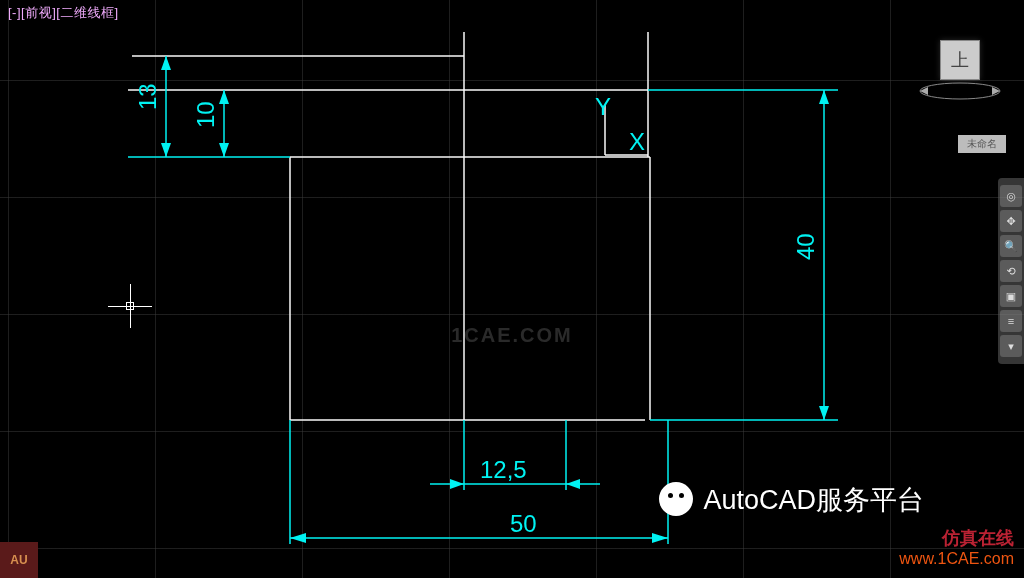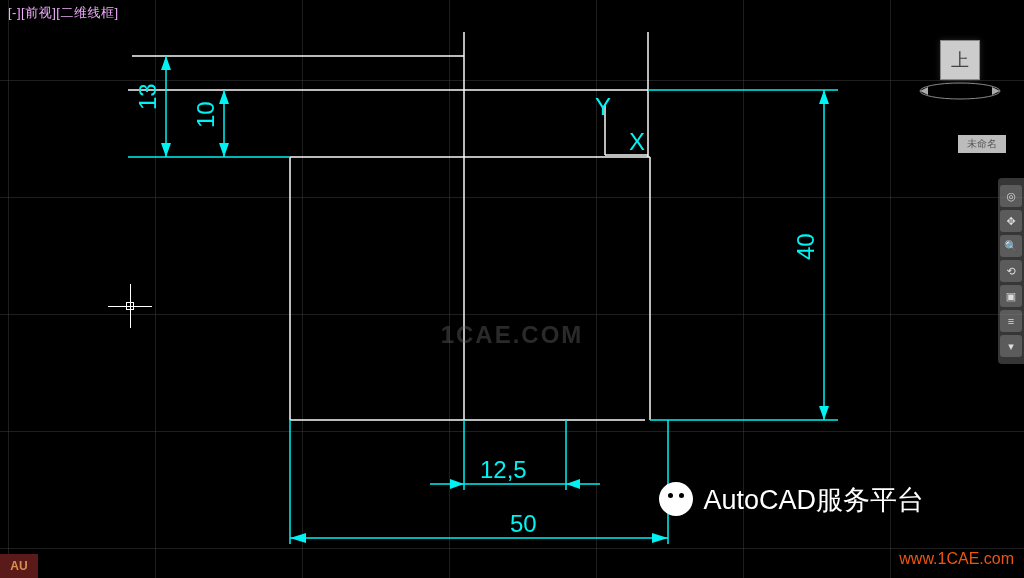--- a/index.html
+++ b/index.html
@@ -30,21 +30,21 @@
       left: 8px;
       color: #f0abfc;
       font-size: 13px;
       letter-spacing: 0.5px;
     }
     .watermark-center {
       position: absolute;
       top: 58%;
       left: 50%;
       transform: translate(-50%, -50%);
-      font-size: 24px;
+      font-size: 20px;
       font-weight: bold;
       color: rgba(120,120,120,0.35);
       letter-spacing: 2px;
       pointer-events: none;
       font-family: Arial, sans-serif;
     }
     .wm-bottom-right {
       position: absolute;
       right: 10px;
       bottom: 10px;
@@ -149,21 +149,21 @@
       align-items: center;
       justify-content: center;
       color: #ddd;
       font-size: 11px;
     }
     .au-logo {
       position: absolute;
       left: 0;
       bottom: 0;
       width: 38px;
-      height: 24px;
+      height: 36px;
       background: #5a1a1a;
       color: #d89050;
       font-size: 12px;
       font-weight: bold;
       display: flex;
       align-items: center;
       justify-content: center;
     }
   </style>
 </head>
@@ -229,20 +229,21 @@
 </div>
 
 <div class="watermark-center">1CAE.COM</div>
 
 <div class="wechat-label">
   <span class="wechat-icon"></span>
   <span>AutoCAD服务平台</span>
 </div>
 
 <div class="wm-bottom-right">
+  <div class="line1">仿真在线</div>
   <div class="line2">www.1CAE.com</div>
 </div>
 
 <div class="viewcube">上</div>
 <svg class="viewcube-base" viewBox="0 0 88 22">
   <ellipse cx="44" cy="11" rx="40" ry="8" fill="none" stroke="#888" stroke-width="1"></ellipse>
   <polygon points="4,11 12,7 12,15" fill="#aaa"></polygon>
   <polygon points="84,11 76,7 76,15" fill="#aaa"></polygon>
 </svg>
 <div class="nav-badge">未命名</div>

